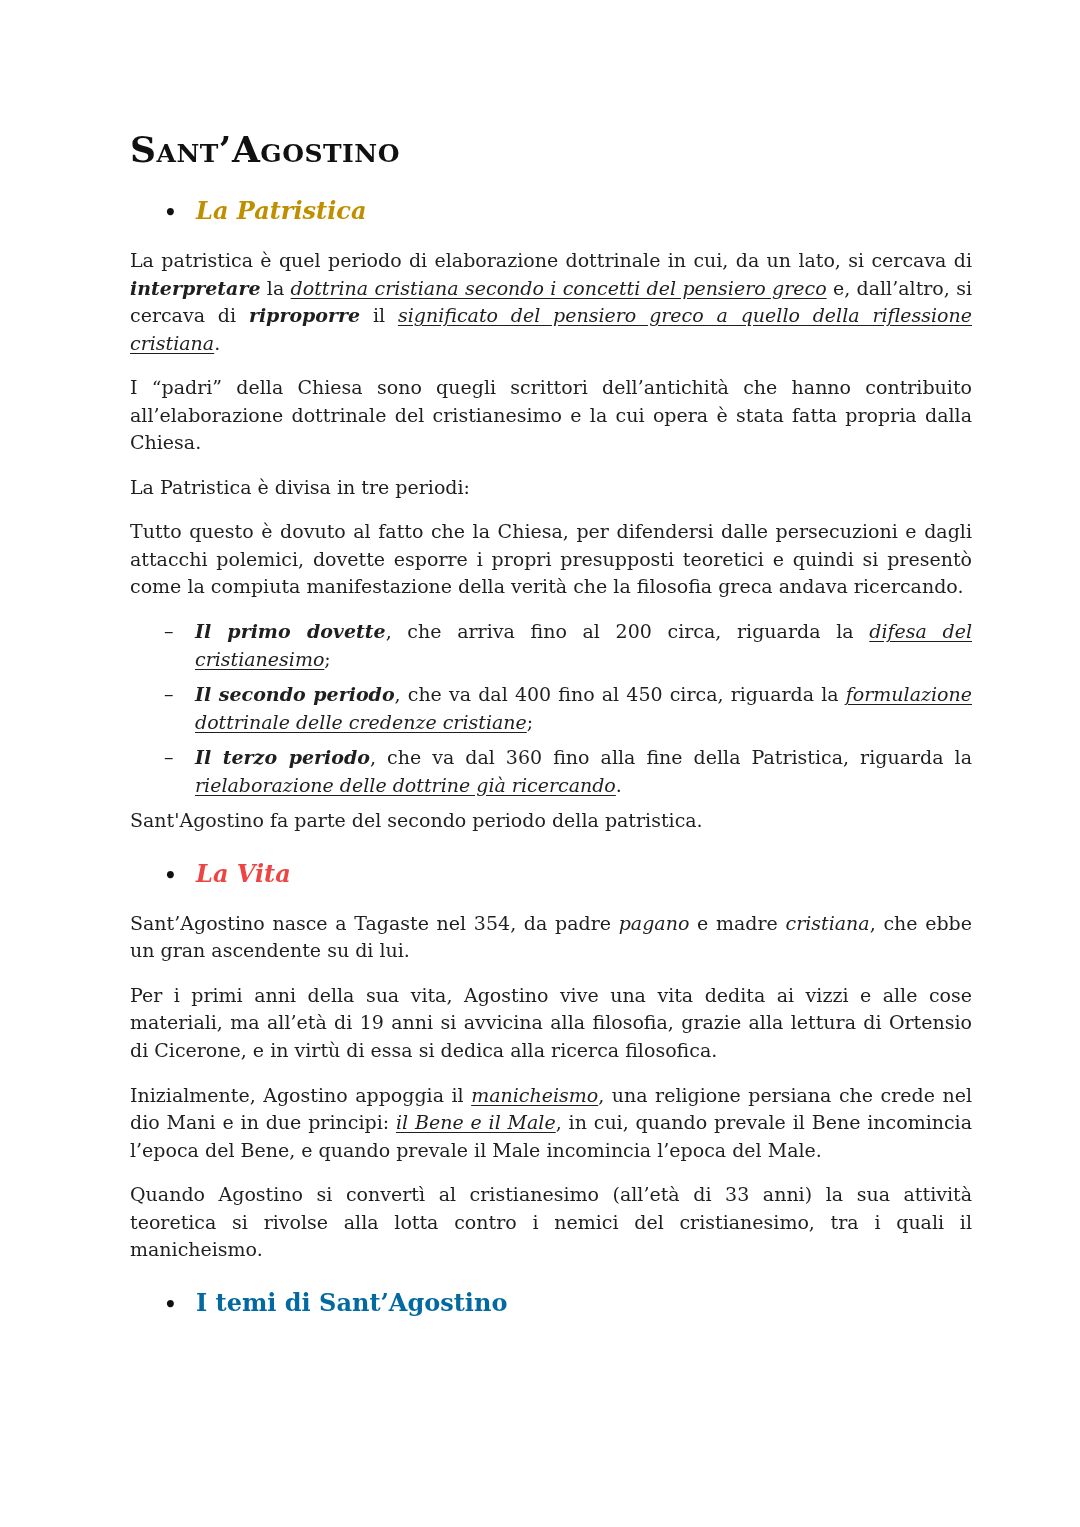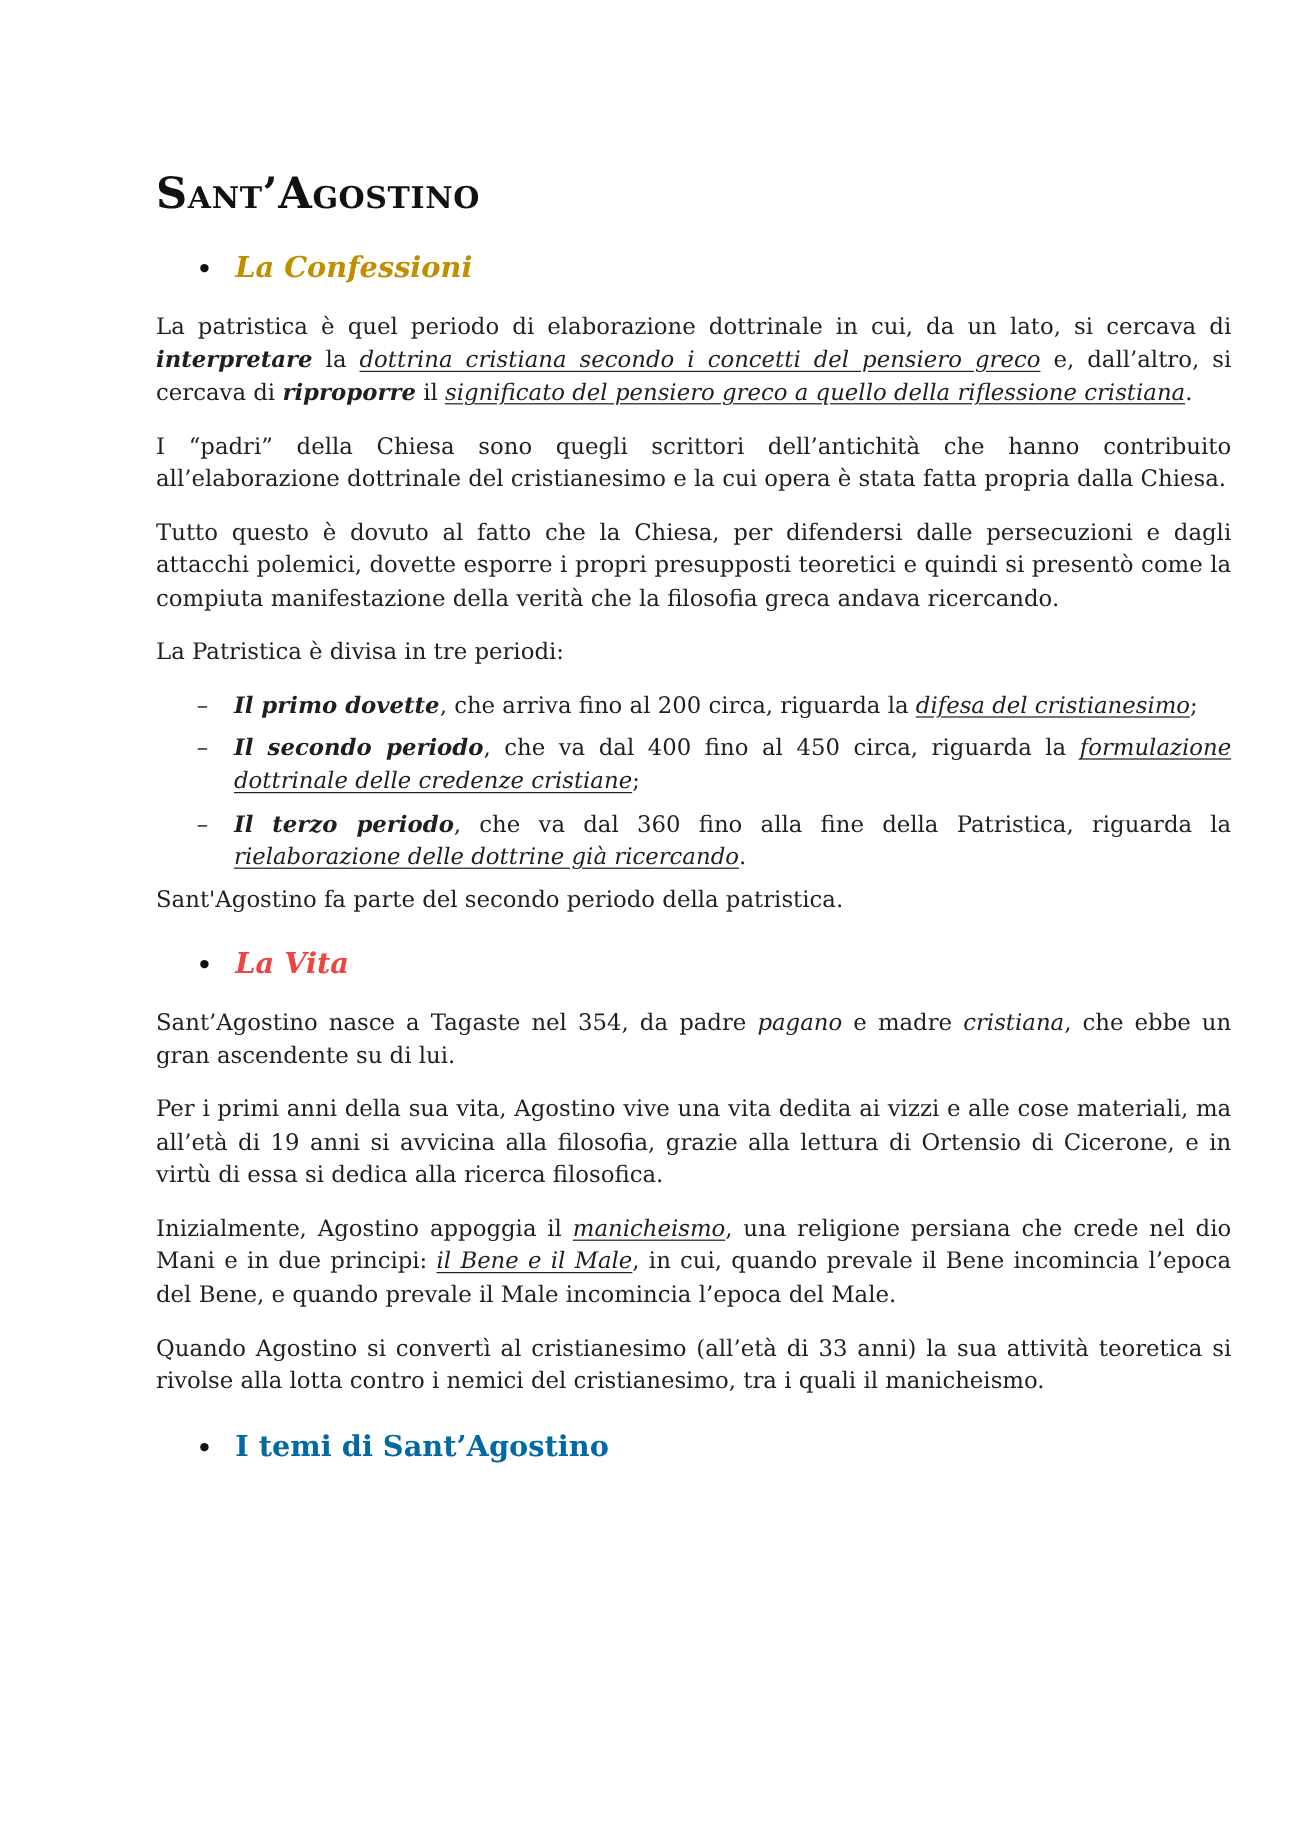--- a/index.html
+++ b/index.html
@@ -1,23 +1,23 @@
 <!DOCTYPE html>
 <html lang="it"><head>
 <meta charset="utf-8">
 <style>
   * { margin: 0; padding: 0; box-sizing: border-box; }
   html, body { background: #ffffff; }
   .page {
     position: relative;
     width: 1080px;
     height: 1421px;
-    margin: 12px auto;
+    margin: 0 auto;
     background: #ffffff;
-    padding: 128px 54px 40px 130px;
+    padding: 128px 108px 40px 130px;
     font-family: "DejaVu Serif", "Liberation Serif", serif;
     color: #1f1f1f;
     overflow: hidden;
   }
   .doc-title {
     font-size: 36px;
     font-weight: bold;
     font-variant: small-caps;
     letter-spacing: 0.5px;
     color: #111111;
@@ -64,26 +64,26 @@
   .r-iu { font-style: italic; text-decoration: underline; text-underline-offset: 3px; }
 </style>
 </head>
 <body>
 
 <div class="page">
   <div class="content">
       <h1 class="doc-title">Sant’Agostino</h1>
       <div class="heading h-italic">
         <span class="bullet">•</span>
-        <span class="heading-text" style="color: rgb(191, 143, 0);">La Confessioni</span>
+        <span class="heading-text" style="color: rgb(191, 143, 0);">La Patristica</span>
       </div>
       <p class="para"><span class="r-p">La patristica è quel periodo di elaborazione dottrinale in cui, da un lato, si cercava di </span><span class="r-bi">interpretare</span><span class="r-p"> la </span><span class="r-iu">dottrina cristiana secondo i concetti del pensiero greco</span><span class="r-p"> e, dall’altro, si cercava di </span><span class="r-bi">riproporre</span><span class="r-p"> il </span><span class="r-iu">significato del pensiero greco a quello della riflessione cristiana</span><span class="r-p">.</span></p>
       <p class="para"><span class="r-p">I “padri” della Chiesa sono quegli scrittori dell’antichità che hanno contribuito all’elaborazione dottrinale del cristianesimo e la cui opera è stata fatta propria dalla Chiesa.</span></p>
+      <p class="para"><span class="r-p">La Patristica è divisa in tre periodi:</span></p>
       <p class="para"><span class="r-p">Tutto questo è dovuto al fatto che la Chiesa, per difendersi dalle persecuzioni e dagli attacchi polemici, dovette esporre i propri presupposti teoretici e quindi si presentò come la compiuta manifestazione della verità che la filosofia greca andava ricercando.</span></p>
-      <p class="para"><span class="r-p">La Patristica è divisa in tre periodi:</span></p>
       <div class="list-item">
         <span class="list-marker">–</span>
         <span class="li-text"><span class="r-bi">Il primo dovette</span><span class="r-p">, che arriva fino al 200 circa, riguarda la </span><span class="r-iu">difesa del cristianesimo</span><span class="r-p">;</span></span>
       </div>
       <div class="list-item">
         <span class="list-marker">–</span>
         <span class="li-text"><span class="r-bi">Il secondo periodo</span><span class="r-p">, che va dal 400 fino al 450 circa, riguarda la </span><span class="r-iu">formulazione dottrinale delle credenze cristiane</span><span class="r-p">;</span></span>
       </div>
       <div class="list-item">
         <span class="list-marker">–</span>

